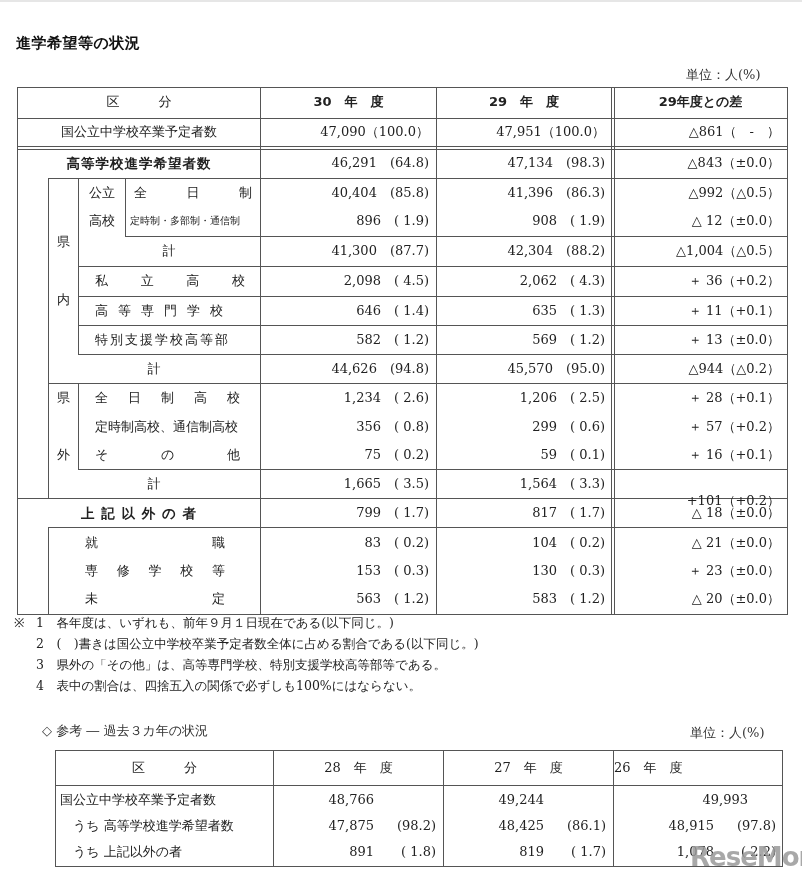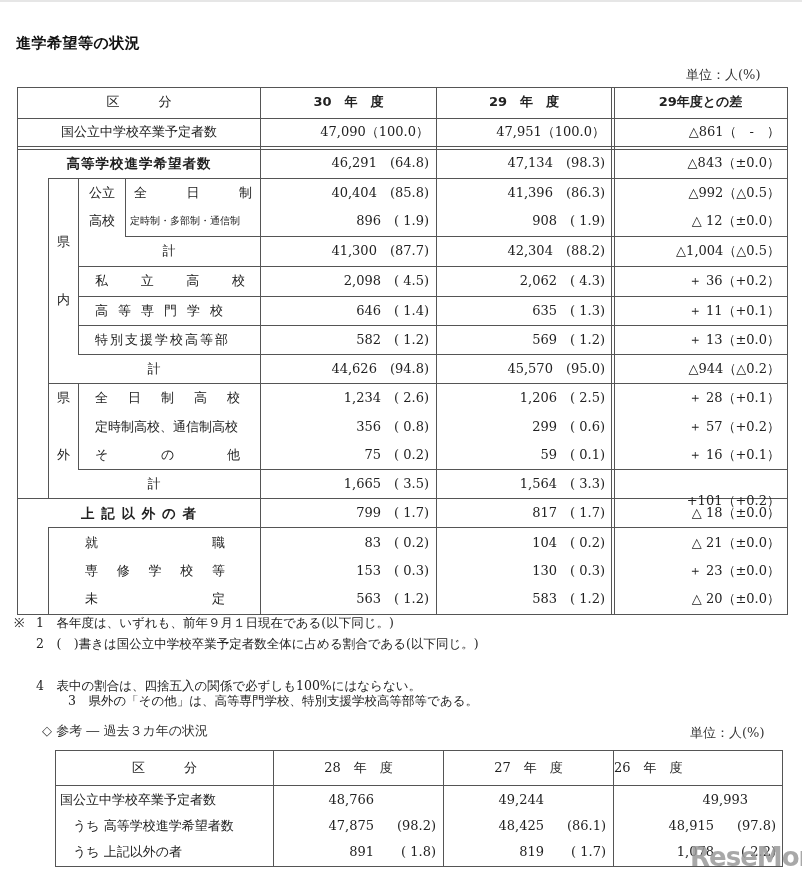--- a/index.html
+++ b/index.html
@@ -198,21 +198,21 @@
   </div>
   <div class="cell num" style="left:261px;top:585px;width:168px;">563　( 1.2)</div>
   <div class="cell num" style="left:437px;top:585px;width:168px;">583　( 1.2)</div>
   <div class="cell num" style="left:614px;top:585px;width:166px;">△ 20（±0.0）</div>
 </div>
 
 <div>
   <div class="note" style="top:614px;">※</div>
   <div class="note" style="left:36px;top:614px;">1　各年度は、いずれも、前年９月１日現在である(以下同じ。)</div>
   <div class="note" style="left:36px;top:635px;">2　(　)書きは国公立中学校卒業予定者数全体に占める割合である(以下同じ。)</div>
-  <div class="note" style="left:36px;top:692px;margin-left:32px;">3　県外の「その他」は、高等専門学校、特別支援学校高等部等である。</div>
+  <div class="note" style="left:36px;top:656px;">3　県外の「その他」は、高等専門学校、特別支援学校高等部等である。</div>
   <div class="note" style="left:36px;top:677px;">4　表中の割合は、四捨五入の関係で必ずしも100%にはならない。</div>
 </div>
 
 <div class="ref-title">◇ 参考 ― 過去３カ年の状況</div>
 <div class="unit" style="left:690px;top:724px;">単位：人(%)</div>
 
 <div>
   <div class="hl" style="left:55px;top:750px;width:728px;"></div>
   <div class="hl" style="left:55px;top:785px;width:728px;"></div>
   <div class="hl" style="left:55px;top:866px;width:728px;"></div>

